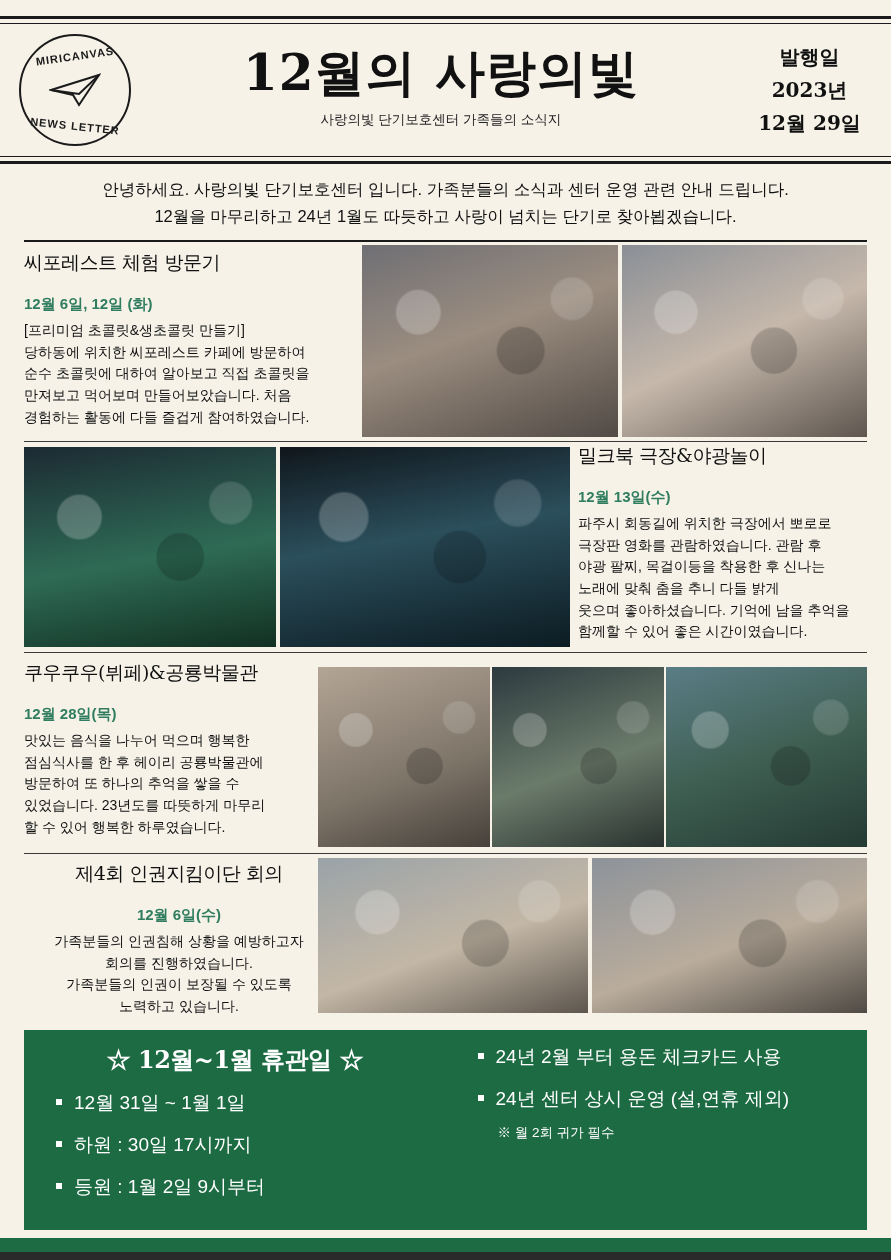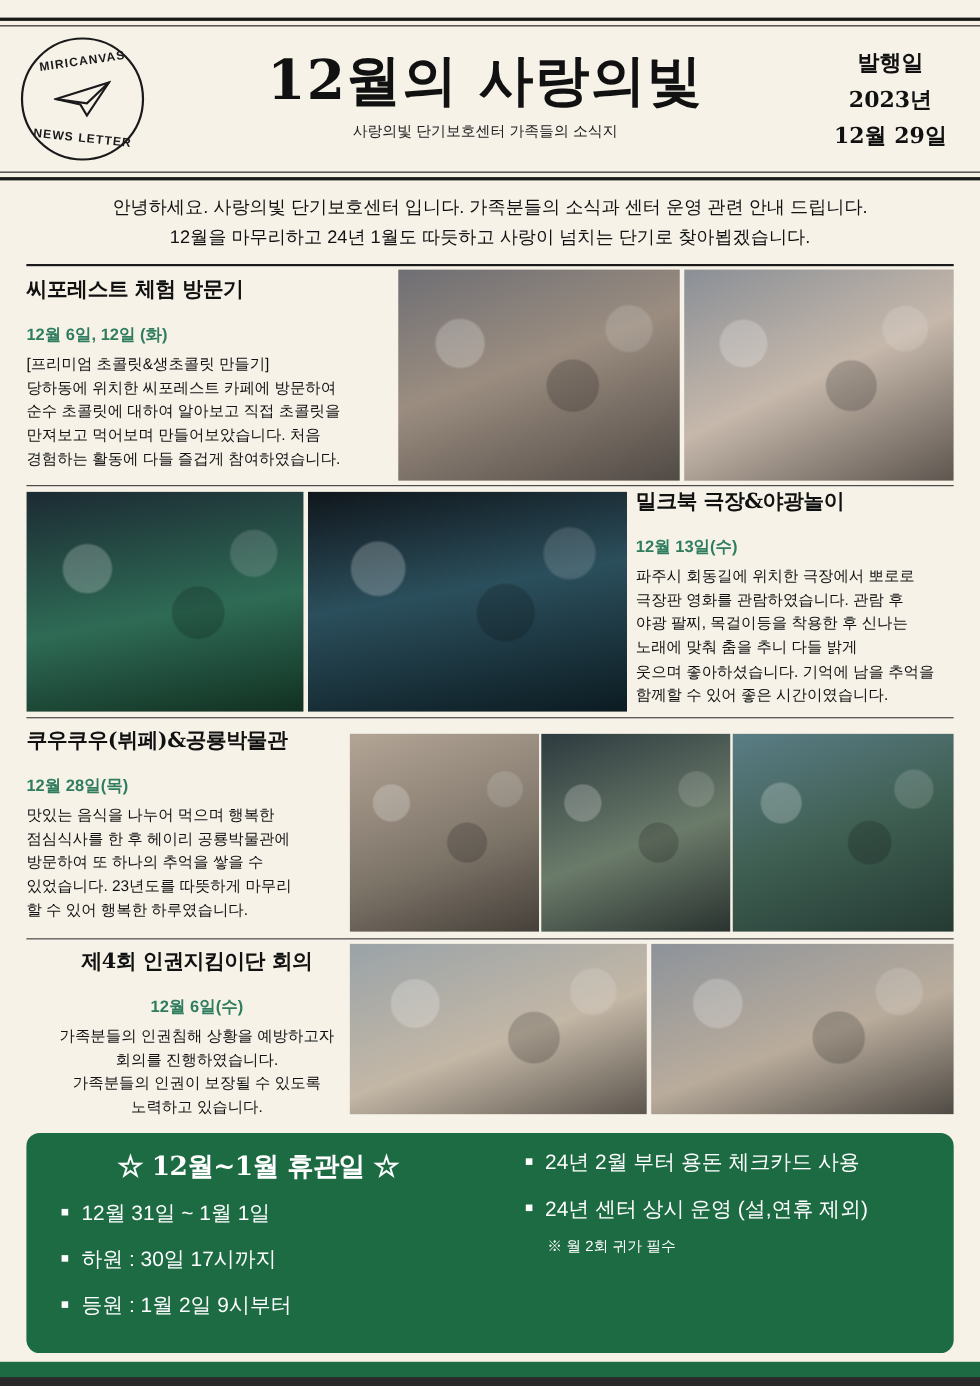--- a/index.html
+++ b/index.html
@@ -128,21 +128,21 @@
     position: absolute;
     left: 24px; right: 24px;
     top: 240px;
     height: 2px;
     background: #1a1a1a;
   }
 
   
   .sec-title {
     font-family: "DejaVu Serif", serif;
-    font-weight: bold;
+    font-weight: normal;
     font-size: 19px;
     color: #111;
     letter-spacing: -0.5px;
     white-space: nowrap;
   }
   .sec-date {
     margin-top: 19px;
     font-size: 15px;
     color: #2f7d5e;
     font-weight: bold;
@@ -169,21 +169,20 @@
   
   .green-panel {
     position: absolute;
     left: 24px;
     right: 24px;
     top: 1030px;
     height: 200px;
     background: #1d6b43;
     display: flex;
     color: #fff;
-    border-radius: 12px;
   }
   .green-col {
     flex: 1;
     padding: 14px 18px 10px 18px;
     box-sizing: border-box;
   }
   .green-head {
     text-align: center;
     font-family: "DejaVu Serif", serif;
     font-weight: bold;

